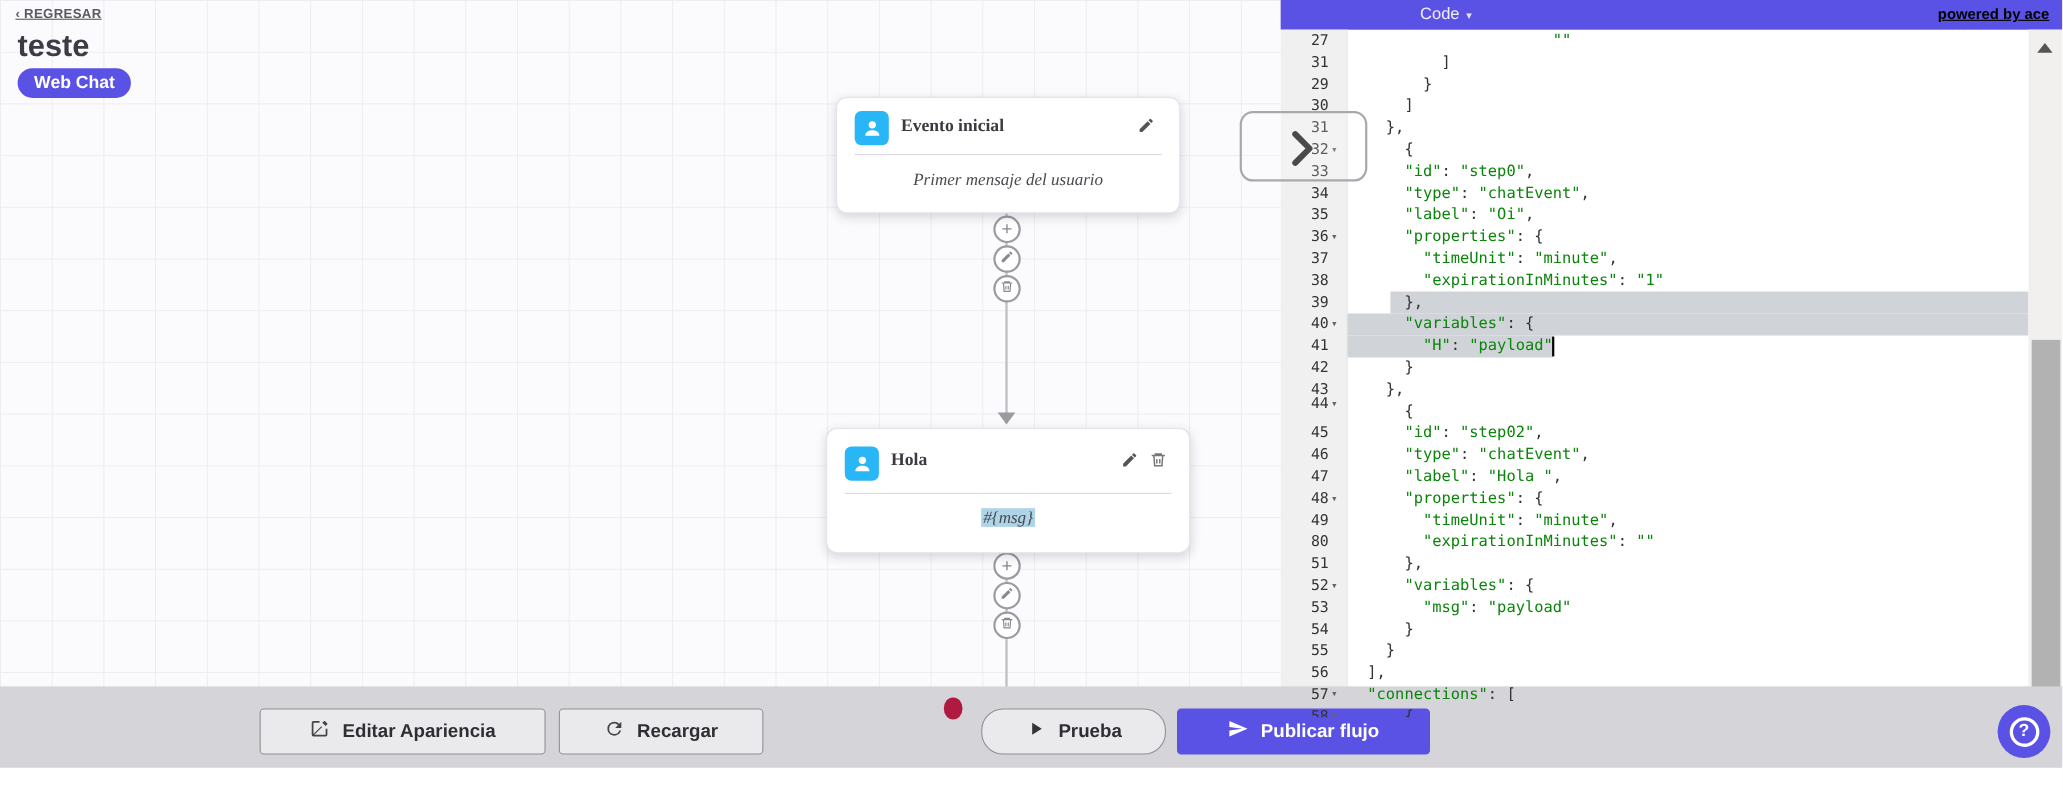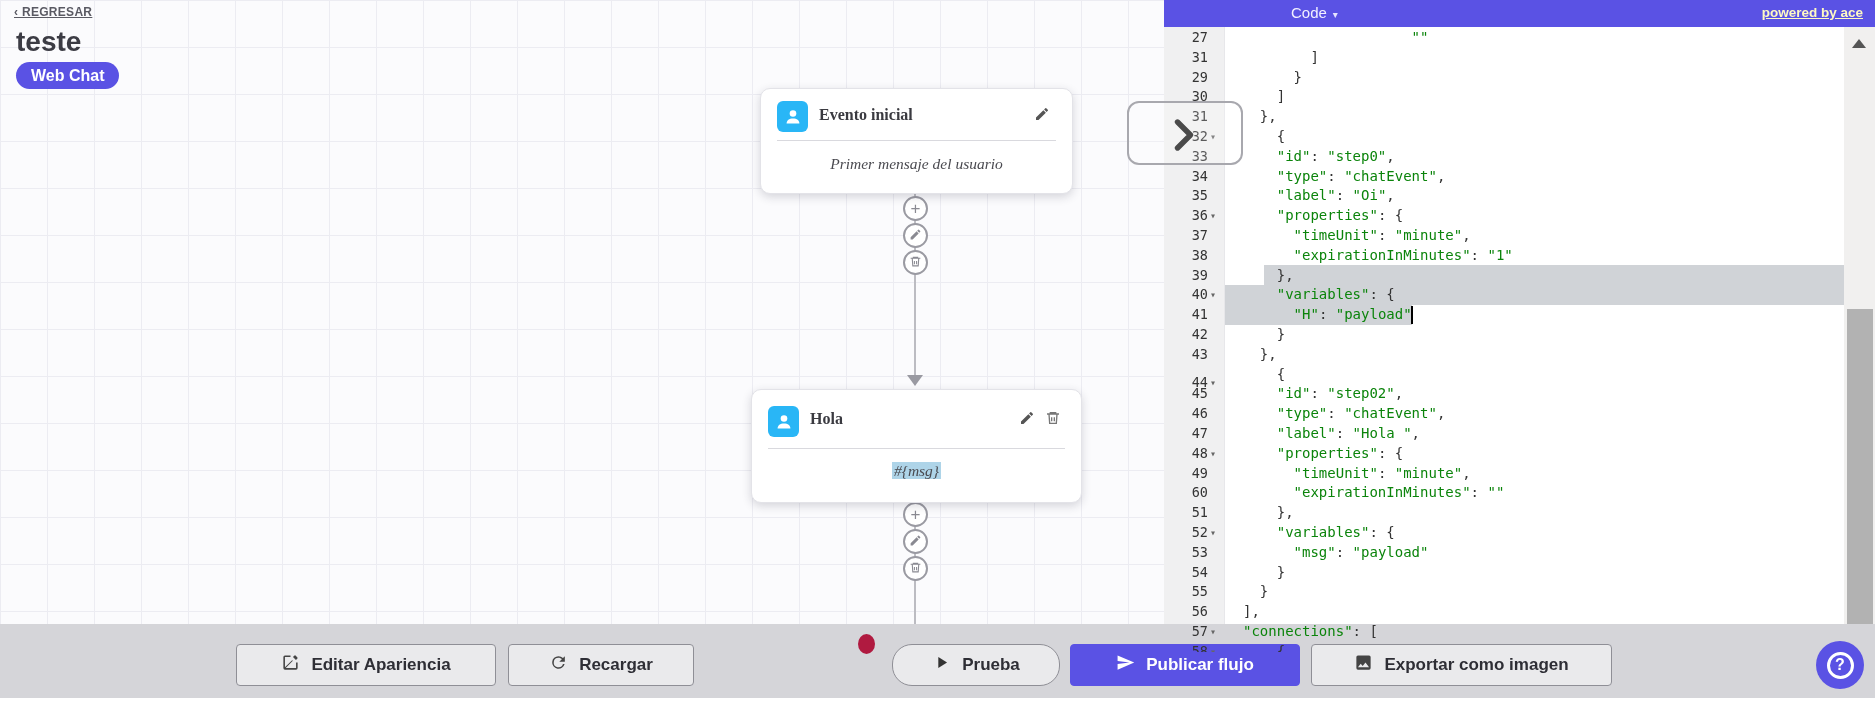--- a/index.html
+++ b/index.html
@@ -61,21 +61,21 @@
   .var-highlight { background:#aed4e8; padding:0 2px; }
 
   
   .editor { position:absolute; left:1164px; top:0; width:711px; height:652px;
     background:#fff; overflow:hidden; }
   .editor-header { position:absolute; left:0; top:0; right:0; height:27px;
     background:#5a52e4; }
   .mode-select { position:absolute; left:127px; top:4px; color:#f2f1ff; font-size:15px;
     cursor:pointer; }
   .mode-caret { font-size:10px; margin-left:6px; color:#e6e4ff; }
-  .powered { position:absolute; right:12px; top:5px; color:#fef9c3; font-weight:700;
+  .powered { position:absolute; right:12px; top:5px; color:#000000; font-weight:700;
     font-size:13.5px; text-decoration:underline; cursor:pointer; }
   .gutter-bg { position:absolute; left:0; top:27px; width:61px; height:625px;
     background:#f0f0f1; border-right:1px solid #e7e7ea; }
   .sel { position:absolute; background:#d0d3d7; height:20px; }
   .sel-39 { left:100px; top:265px; width:580px; }
   .sel-40 { left:61px;  top:285px; width:619px; }
   .sel-41 { left:61px;  top:305px; width:187px; }
   .cursor { position:absolute; left:247px; top:306px; width:2px; height:18px;
     background:#000; z-index:5; }
   .gutter-rows, .code-rows { position:absolute; top:28px; left:0; right:0; z-index:3; }
@@ -270,42 +270,42 @@
         </div>
         <div class="gutter-row" style="top: 277.2px;">
           <span class="num">41</span>
         </div>
         <div class="gutter-row" style="top: 297px;">
           <span class="num">42</span>
         </div>
         <div class="gutter-row" style="top: 316.8px;">
           <span class="num">43</span>
         </div>
-        <div class="gutter-row" style="top: 345px;">
+        <div class="gutter-row" style="top: 330px;">
           <span class="num">44</span>
           <span class="fold">▾</span>
         </div>
         <div class="gutter-row" style="top: 356.4px;">
           <span class="num">45</span>
         </div>
         <div class="gutter-row" style="top: 376.2px;">
           <span class="num">46</span>
         </div>
         <div class="gutter-row" style="top: 396px;">
           <span class="num">47</span>
         </div>
         <div class="gutter-row" style="top: 415.8px;">
           <span class="num">48</span>
           <span class="fold">▾</span>
         </div>
         <div class="gutter-row" style="top: 435.6px;">
           <span class="num">49</span>
         </div>
         <div class="gutter-row" style="top: 455.4px;">
-          <span class="num">60</span>
+          <span class="num">80</span>
         </div>
         <div class="gutter-row" style="top: 475.2px;">
           <span class="num">51</span>
         </div>
         <div class="gutter-row" style="top: 495px;">
           <span class="num">52</span>
           <span class="fold">▾</span>
         </div>
         <div class="gutter-row" style="top: 514.8px;">
           <span class="num">53</span>
@@ -394,25 +394,19 @@
             <path d="M8 5v14l11-7z"></path>
           </svg></span>
       <span>Prueba</span>
     </div>
     <div class="tb-btn tb-primary btn-publicar">
       <span><svg viewBox="0 0 24 24" fill="#fff">
             <path d="M2 21l21-9L2 3v7l15 2-15 2z"></path>
           </svg></span>
       <span>Publicar flujo</span>
     </div>
-    <div class="tb-btn btn-export">
-      <span><svg viewBox="0 0 24 24" fill="#444">
-            <path d="M21 19V5a2 2 0 0 0-2-2H5a2 2 0 0 0-2 2v14a2 2 0 0 0 2 2h14a2 2 0 0 0 2-2zM8.5 13.5l2.5 3.01L14.5 12l4.5 6H5l3.5-4.5z"></path>
-          </svg></span>
-      <span>Exportar como imagen</span>
-    </div>
     <div class="help-btn">
       <div class="help-ring">
           <span>?</span>
         </div>
     </div>
   </div>
 </div>
 
 </body></html>

